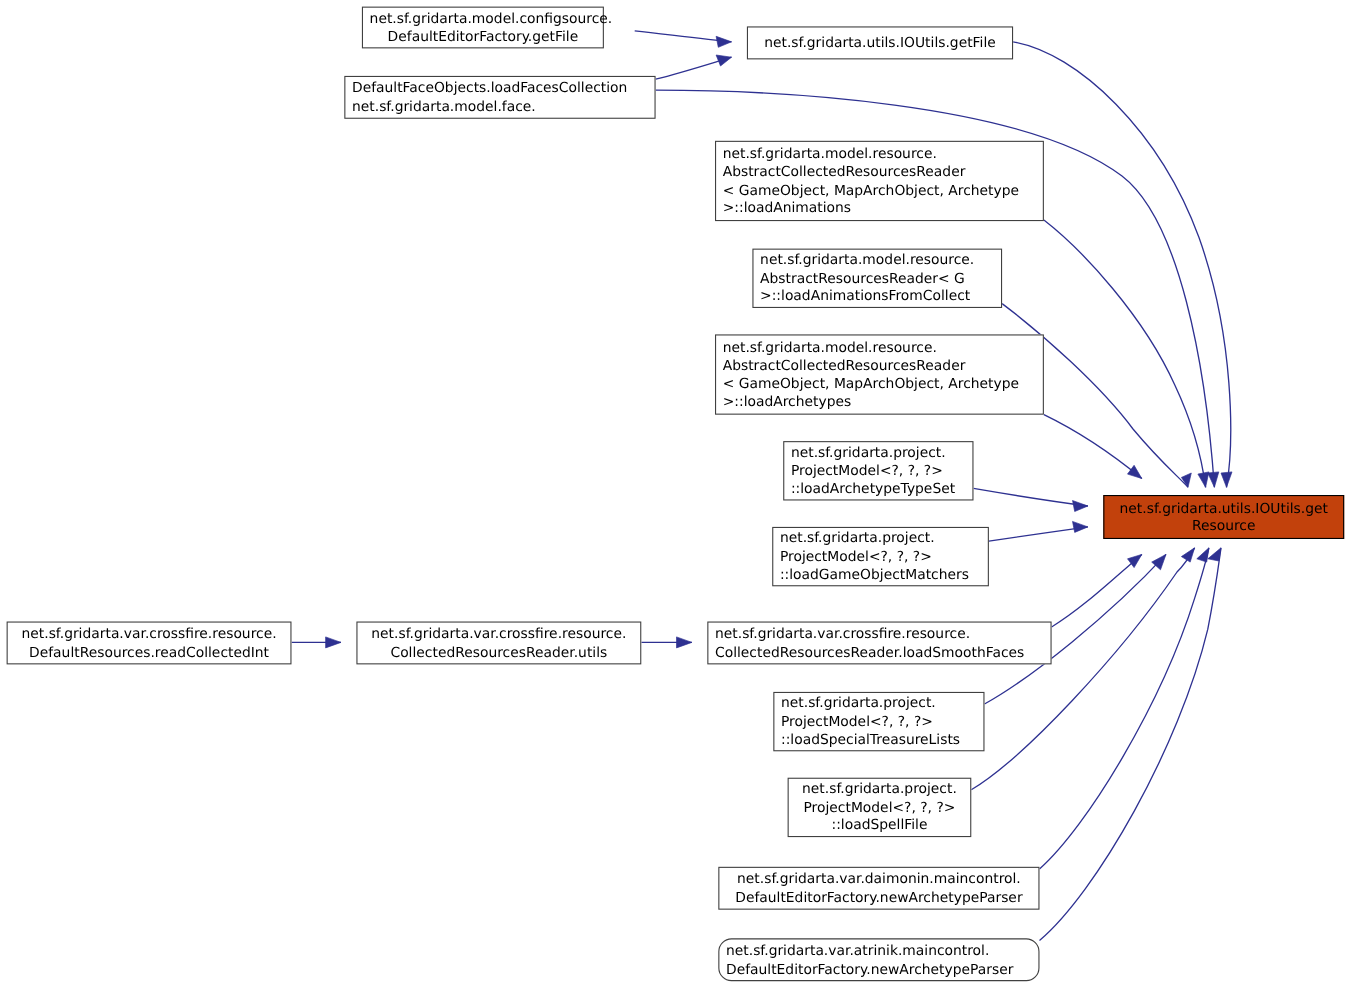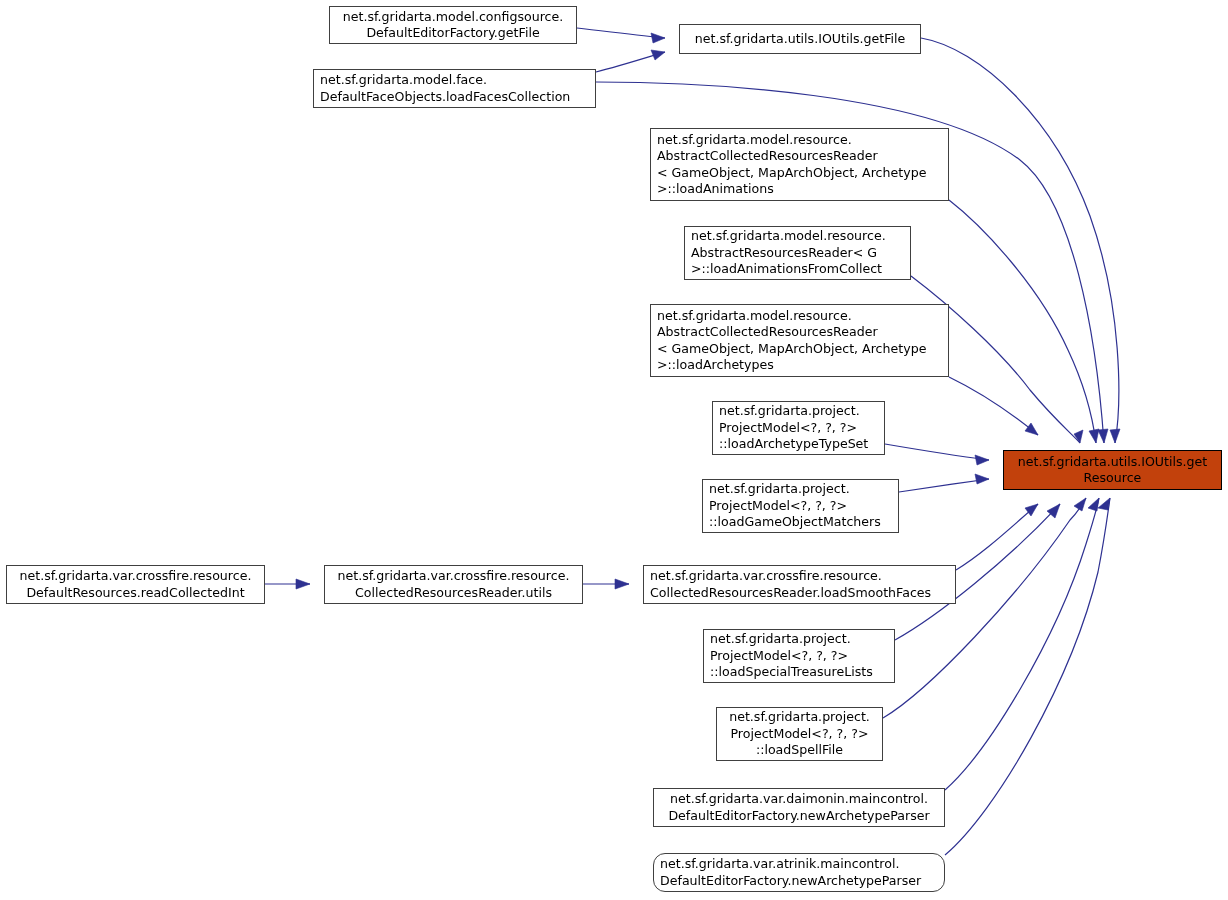--- a/index.html
+++ b/index.html
@@ -96,23 +96,23 @@
       <path class="edge-path" d="M895,640 C938,616 1008,560 1060,504" stroke="#2e3191"></path>
       <polygon class="edge-head" points="1060,504 1047,511 1055,518" fill="#2e3191"></polygon>
       <path class="edge-path" d="M883,718 C930,690 1018,596 1070,520 1078,512 1082,505 1086,498" stroke="#2e3191"></path>
       <polygon class="edge-head" points="1086,498 1074,506 1082,511" fill="#2e3191"></polygon>
       <path class="edge-path" d="M945,790 C988,752 1056,640 1086,544 1093,522 1097,508 1099,498" stroke="#2e3191"></path>
       <polygon class="edge-head" points="1099,498 1088,508 1097,511" fill="#2e3191"></polygon>
       <path class="edge-path" d="M945,855 C996,812 1072,680 1098,572 1105,536 1108,512 1110,498" stroke="#2e3191"></path>
       <polygon class="edge-head" points="1110,498 1098,508 1108,510" fill="#2e3191"></polygon>
     </svg>
   <div id="nodes">
-      <div class="node center" style="left: 329px; top: 6px; width: 248px; height: 38px;"><span class="line">net.sf.gridarta.model.configsource.</span><span class="line">DefaultEditorFactory.getFile</span></div>
+      <div class="node center" style="left: 329px; top: 6px; width: 220px; height: 38px;"><span class="line">net.sf.gridarta.model.configsource.</span><span class="line">DefaultEditorFactory.getFile</span></div>
       <div class="node center" style="left: 679px; top: 24px; width: 242px; height: 30px;"><span class="line">net.sf.gridarta.utils.IOUtils.getFile</span></div>
-      <div class="node left" style="left: 313px; top: 69px; width: 283px; height: 39px;"><span class="line">net.sf.gridarta.model.face.</span><span class="line">DefaultFaceObjects.loadFacesCollection</span></div>
+      <div class="node left" style="left: 313px; top: 69px; width: 283px; height: 39px;"><span class="line">DefaultFaceObjects.loadFacesCollection</span><span class="line">net.sf.gridarta.model.face.</span></div>
       <div class="node left" style="left: 650px; top: 128px; width: 299px; height: 73px;"><span class="line">net.sf.gridarta.model.resource.</span><span class="line">AbstractCollectedResourcesReader</span><span class="line">&lt; GameObject, MapArchObject, Archetype</span><span class="line">&gt;::loadAnimations</span></div>
       <div class="node left" style="left: 684px; top: 226px; width: 227px; height: 54px;"><span class="line">net.sf.gridarta.model.resource.</span><span class="line">AbstractResourcesReader&lt; G</span><span class="line">&gt;::loadAnimationsFromCollect</span></div>
       <div class="node left" style="left: 650px; top: 304px; width: 299px; height: 73px;"><span class="line">net.sf.gridarta.model.resource.</span><span class="line">AbstractCollectedResourcesReader</span><span class="line">&lt; GameObject, MapArchObject, Archetype</span><span class="line">&gt;::loadArchetypes</span></div>
       <div class="node left" style="left: 712px; top: 401px; width: 173px; height: 54px;"><span class="line">net.sf.gridarta.project.</span><span class="line">ProjectModel&lt;?, ?, ?&gt;</span><span class="line">::loadArchetypeTypeSet</span></div>
       <div class="node center highlight" style="left: 1003px; top: 450px; width: 219px; height: 40px;"><span class="line">net.sf.gridarta.utils.IOUtils.get</span><span class="line">Resource</span></div>
       <div class="node left" style="left: 702px; top: 479px; width: 197px; height: 54px;"><span class="line">net.sf.gridarta.project.</span><span class="line">ProjectModel&lt;?, ?, ?&gt;</span><span class="line">::loadGameObjectMatchers</span></div>
       <div class="node center" style="left: 6px; top: 565px; width: 259px; height: 39px;"><span class="line">net.sf.gridarta.var.crossfire.resource.</span><span class="line">DefaultResources.readCollectedInt</span></div>
       <div class="node center" style="left: 324px; top: 565px; width: 259px; height: 39px;"><span class="line">net.sf.gridarta.var.crossfire.resource.</span><span class="line">CollectedResourcesReader.utils</span></div>
       <div class="node left" style="left: 643px; top: 565px; width: 313px; height: 39px;"><span class="line">net.sf.gridarta.var.crossfire.resource.</span><span class="line">CollectedResourcesReader.loadSmoothFaces</span></div>
       <div class="node left" style="left: 703px; top: 629px; width: 192px; height: 54px;"><span class="line">net.sf.gridarta.project.</span><span class="line">ProjectModel&lt;?, ?, ?&gt;</span><span class="line">::loadSpecialTreasureLists</span></div>

